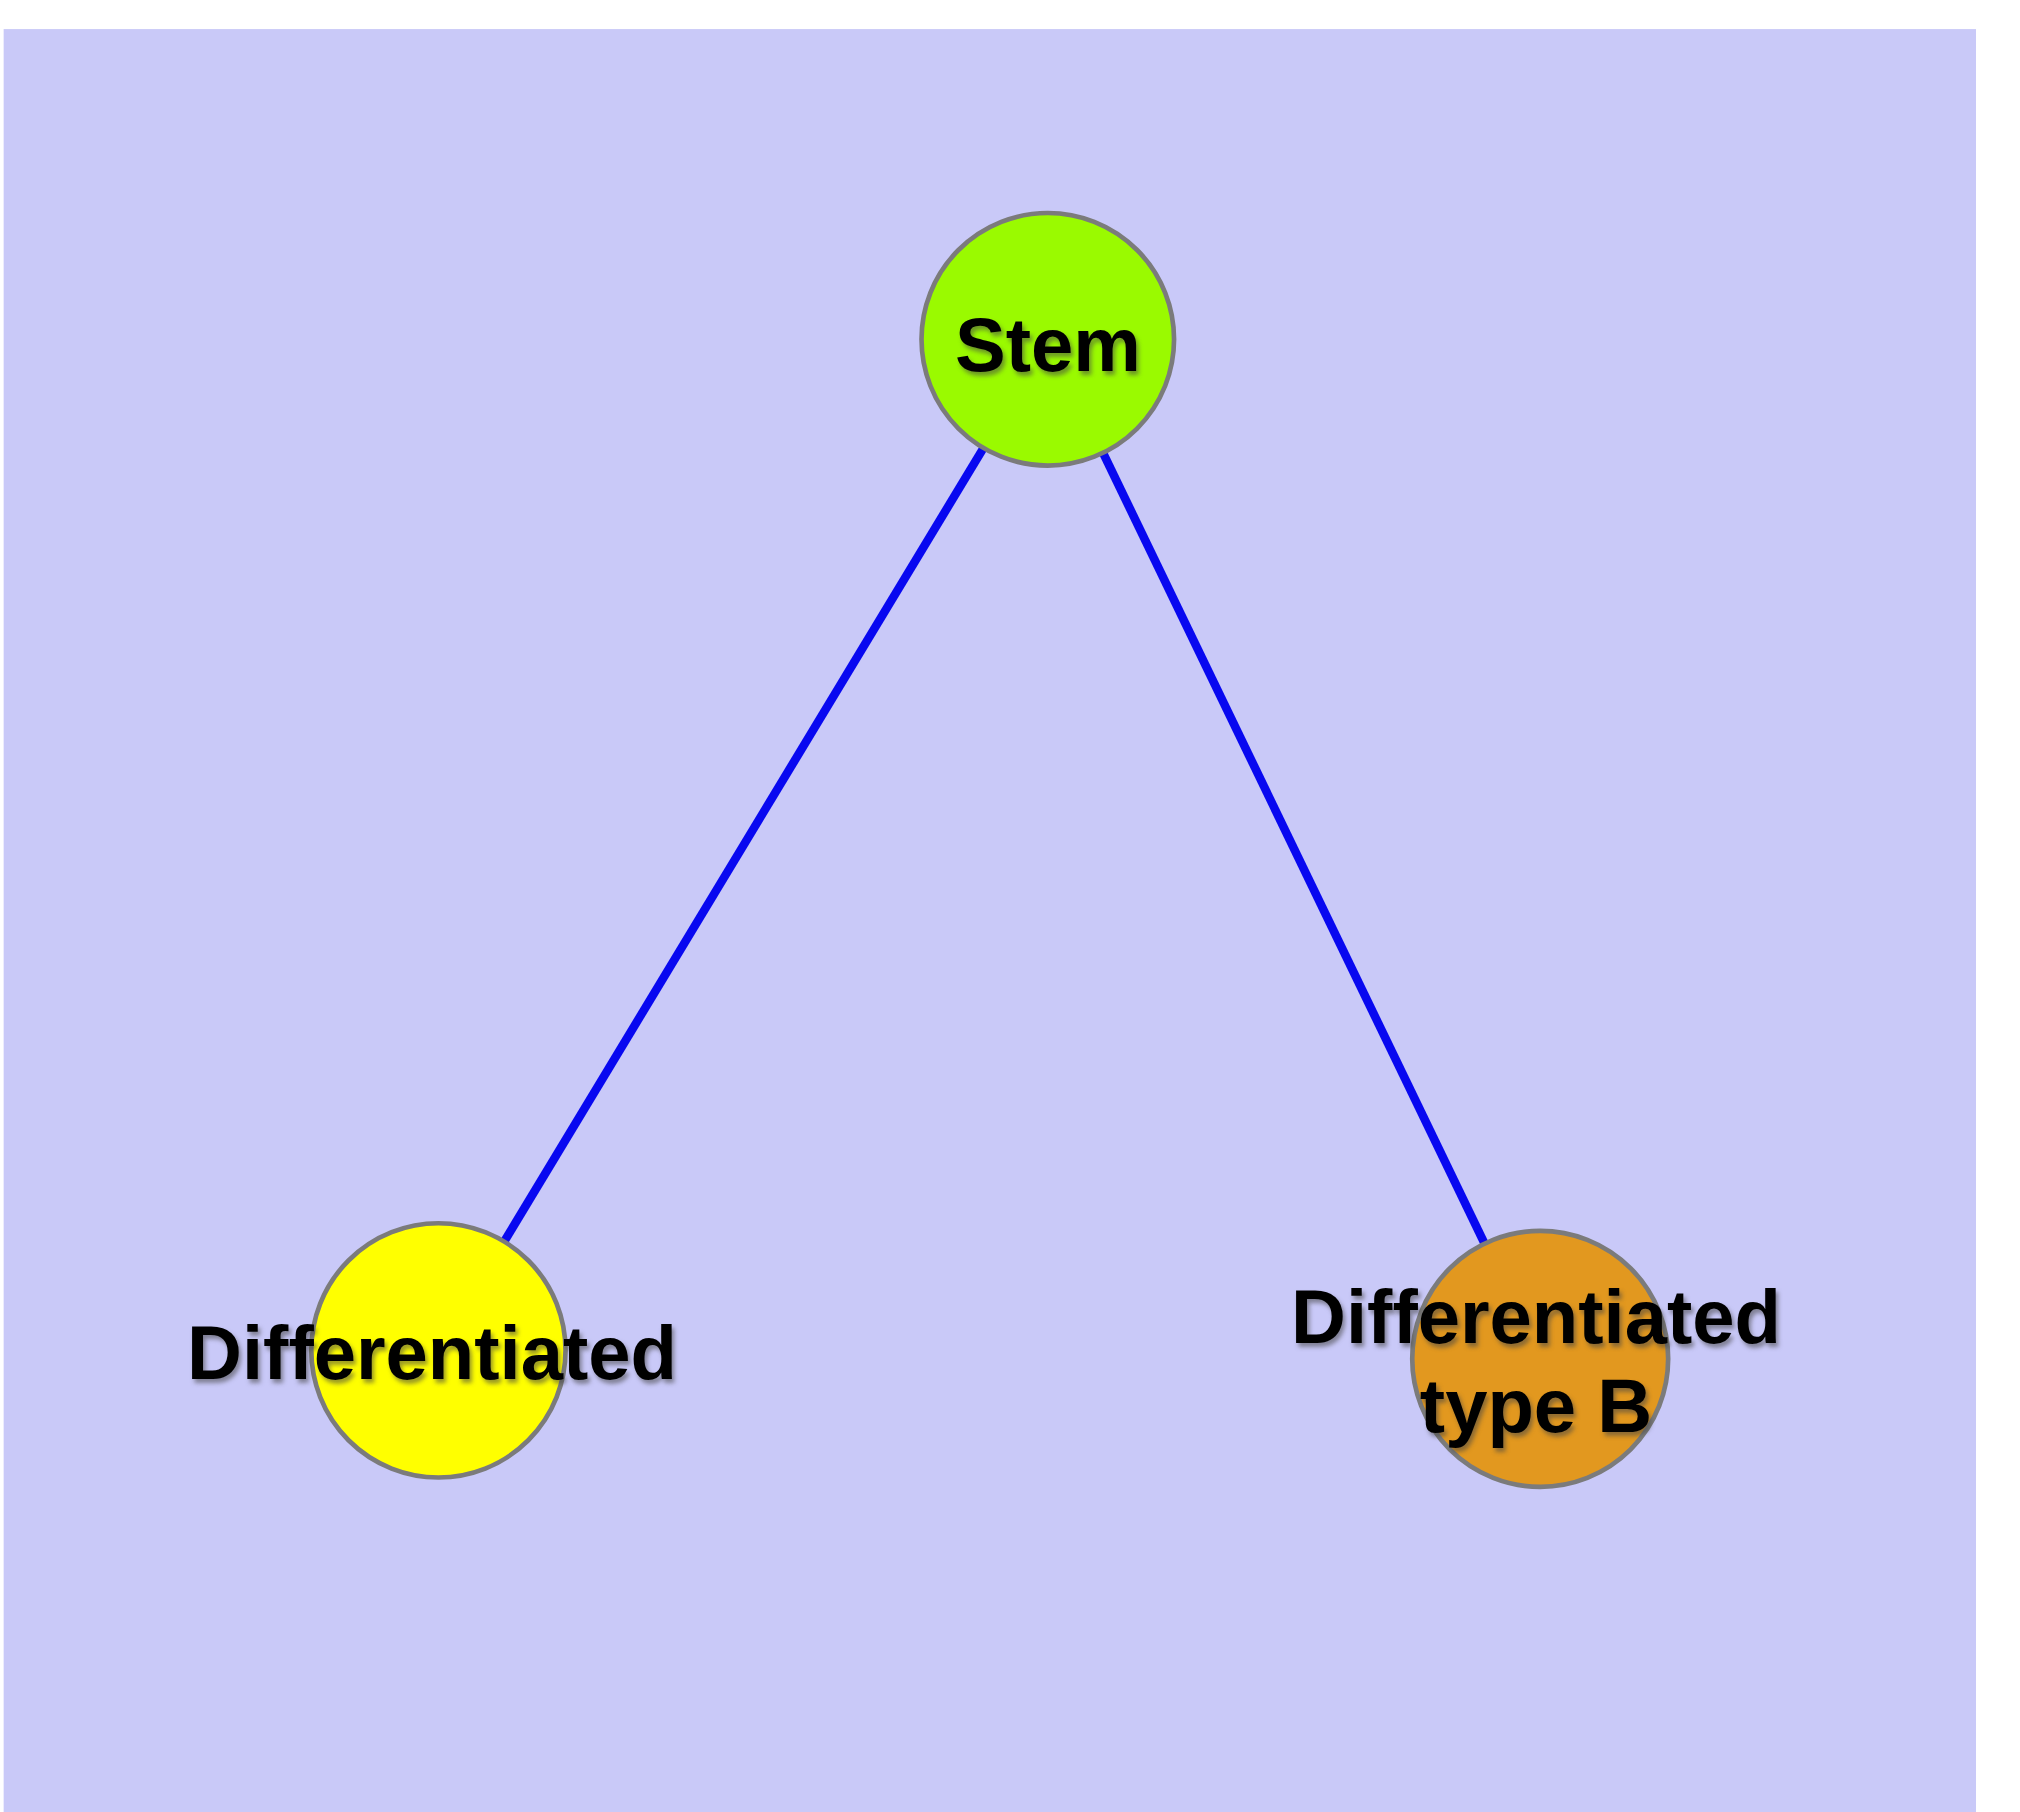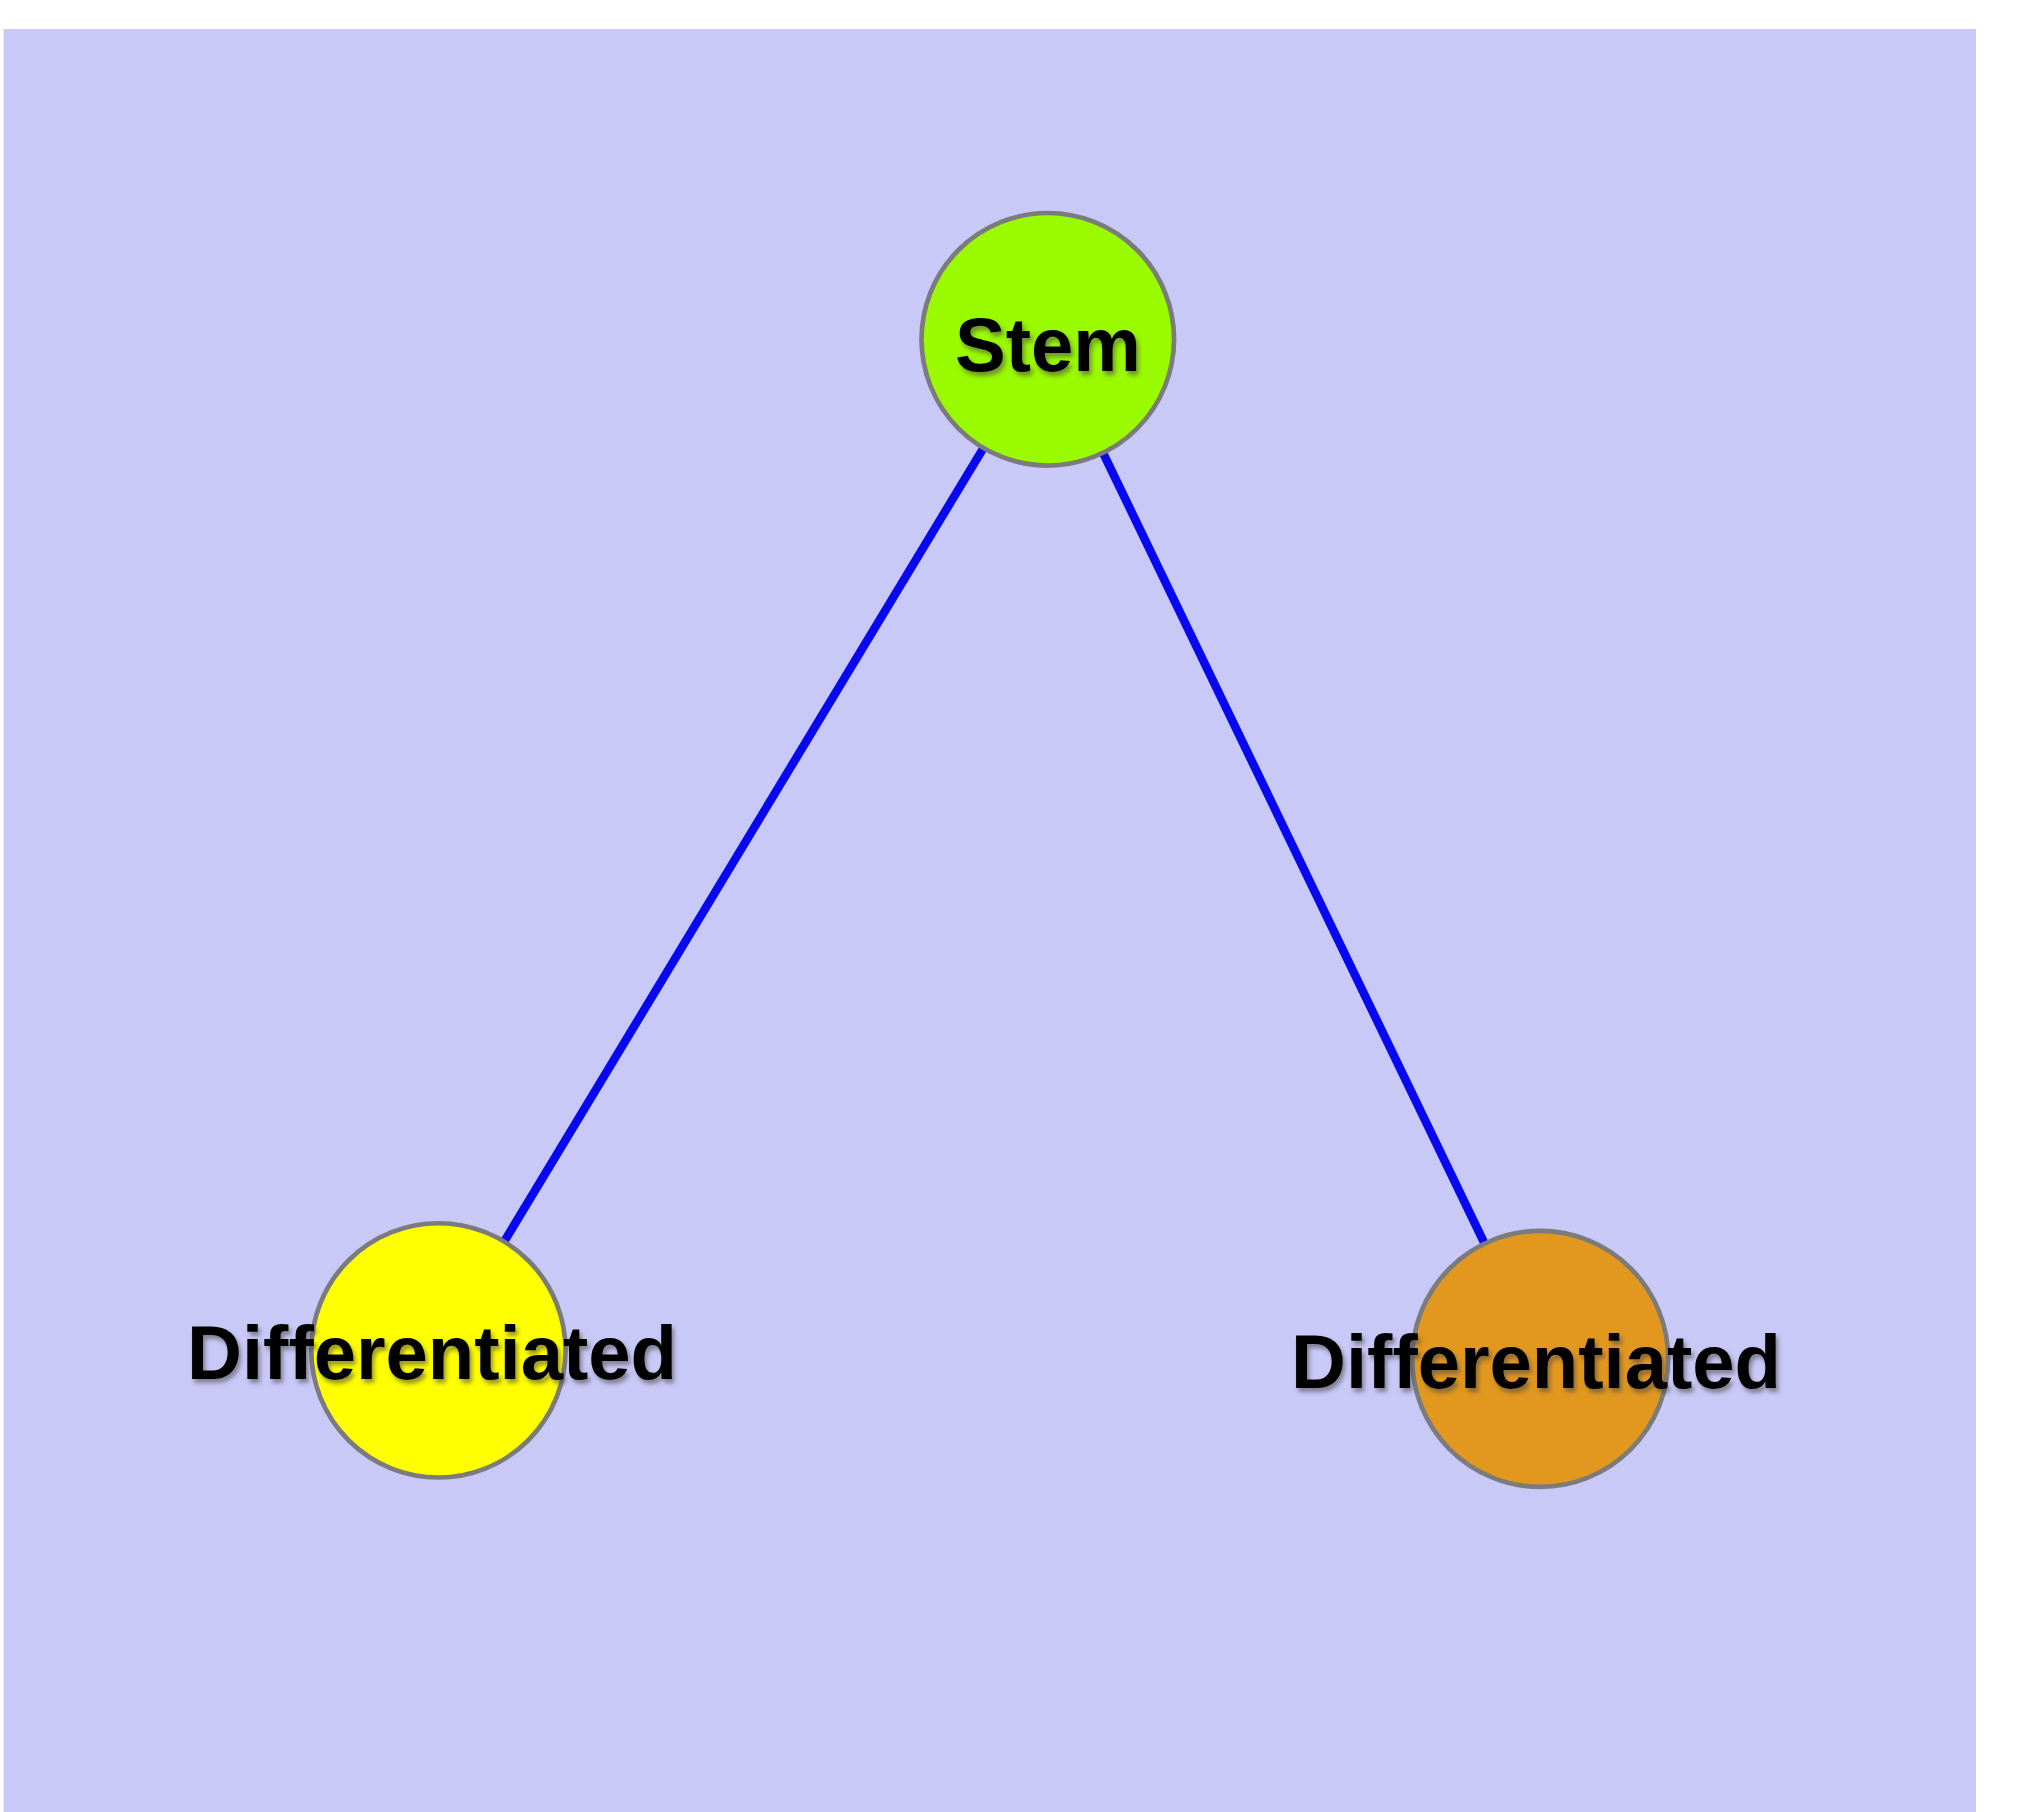--- a/index.html
+++ b/index.html
@@ -62,16 +62,17 @@
   <div class="node-label" id="stem-label">
     <span>Stem</span>
   </div>
 
   <div class="node-label" id="type-a-label">
     <div>Differentiated</div>
   </div>
 
   <div class="node-label" id="type-b-label">
     <div>Differentiated</div>
+    <div>type B</div>
   </div>
 
 </div>
 
 
 </body></html>

